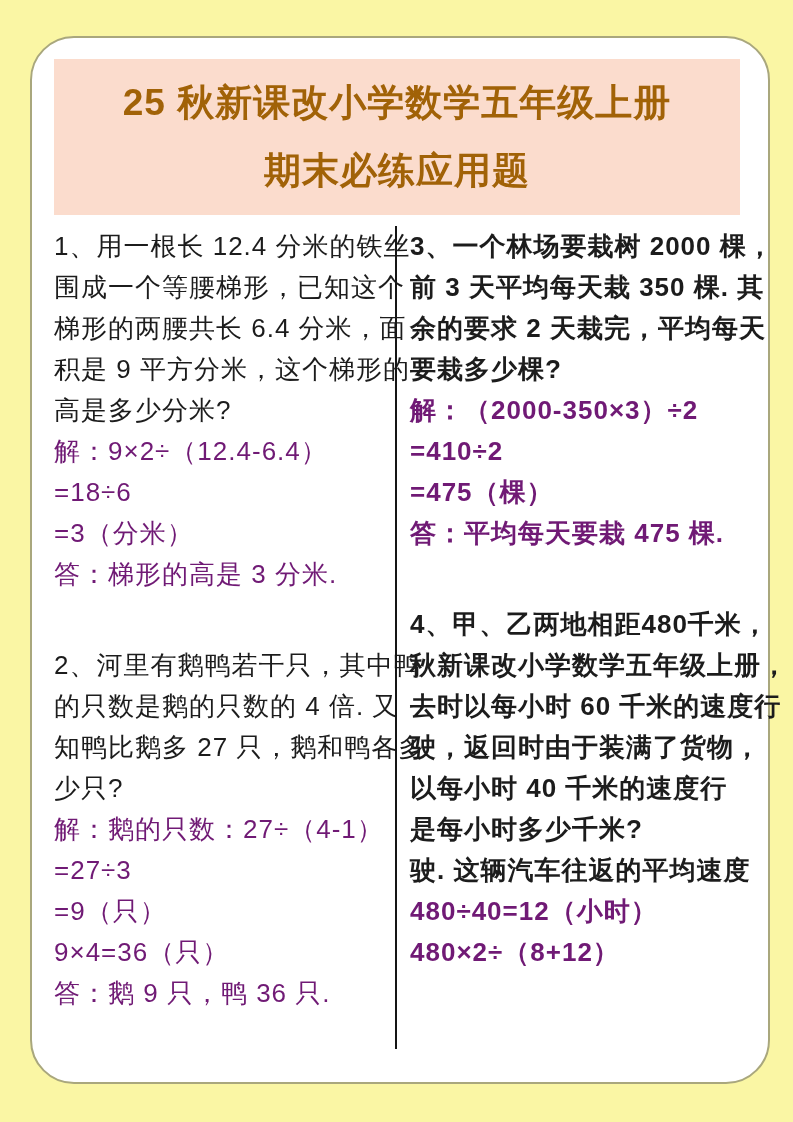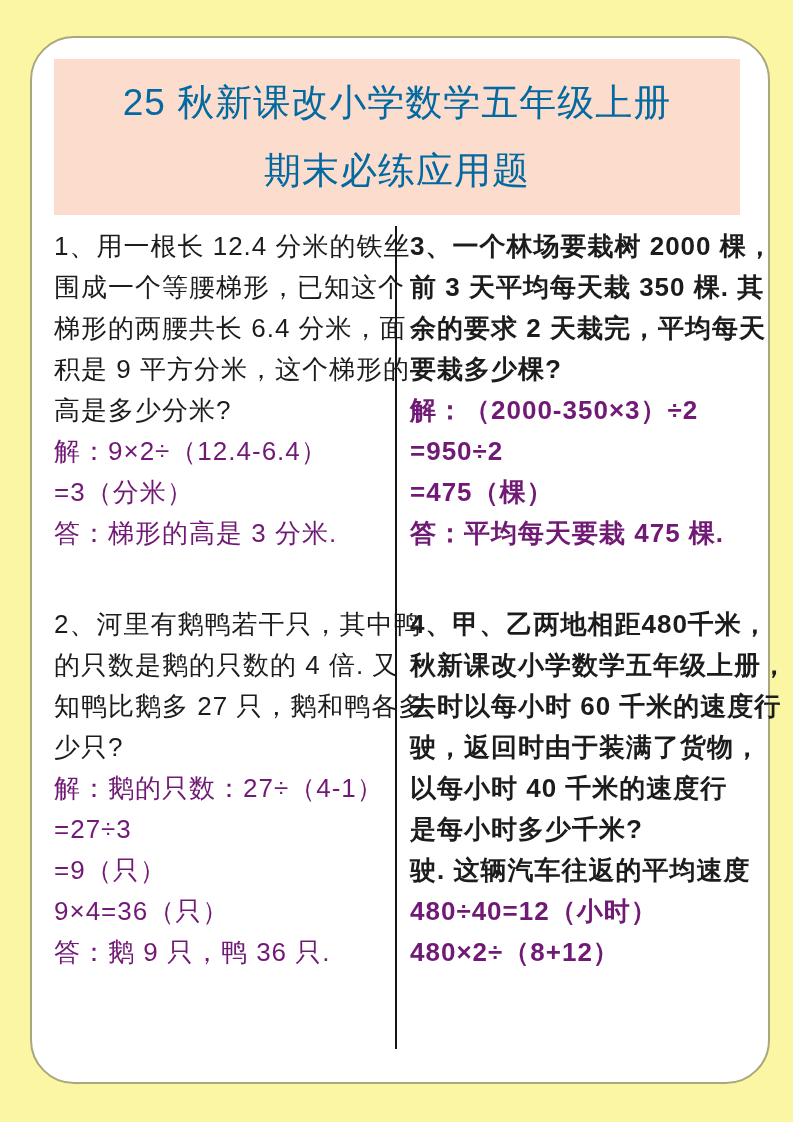--- a/index.html
+++ b/index.html
@@ -32,22 +32,22 @@
     width: 686px;
     height: 156px;
     background: #fbdccd;
     display: flex;
     flex-direction: column;
     justify-content: space-evenly;
     align-items: center;
   }
   .title-line {
     font-size: 37px;
-    font-weight: normal;
-    color: #0369a1;
+    font-weight: bold;
+    color: #a16207;
     letter-spacing: 1px;
     white-space: nowrap;
   }
   .columns {
     position: absolute;
     left: 22px;
     top: 188px;
     right: 12px;
     display: flex;
     align-items: flex-start;
@@ -81,20 +81,21 @@
       <section class="problem">
         <div class="statement">
             <div class="line">1、用一根长 12.4 分米的铁丝</div>
             <div class="line">围成一个等腰梯形，已知这个</div>
             <div class="line">梯形的两腰共长 6.4 分米，面</div>
             <div class="line">积是 9 平方分米，这个梯形的</div>
             <div class="line">高是多少分米?</div>
           </div>
         <div class="solution">
             <div class="line">解：9×2÷（12.4-6.4）</div>
+            <div class="line">=18÷6</div>
             <div class="line">=3（分米）</div>
             <div class="line">答：梯形的高是 3 分米.</div>
           </div>
       </section>
       <section class="problem gap">
         <div class="statement">
             <div class="line">2、河里有鹅鸭若干只，其中鸭</div>
             <div class="line">的只数是鹅的只数的 4 倍. 又</div>
             <div class="line">知鸭比鹅多 27 只，鹅和鸭各多</div>
             <div class="line">少只?</div>
@@ -114,21 +115,21 @@
     <div class="col right">
       <section class="problem">
         <div class="statement">
             <div class="line">3、一个林场要栽树 2000 棵，</div>
             <div class="line">前 3 天平均每天栽 350 棵. 其</div>
             <div class="line">余的要求 2 天栽完，平均每天</div>
             <div class="line">要栽多少棵?</div>
           </div>
         <div class="solution">
             <div class="line">解：（2000-350×3）÷2</div>
-            <div class="line">=950÷2</div>
+            <div class="line">=410÷2</div>
             <div class="line">=475（棵）</div>
             <div class="line">答：平均每天要栽 475 棵.</div>
           </div>
       </section>
       <section class="problem gap">
         <div class="statement">
             <div class="line">4、甲、乙两地相距480千米，</div>
             <div class="line">秋新课改小学数学五年级上册，</div>
             <div class="line">去时以每小时 60 千米的速度行</div>
             <div class="line">驶，返回时由于装满了货物，</div>

